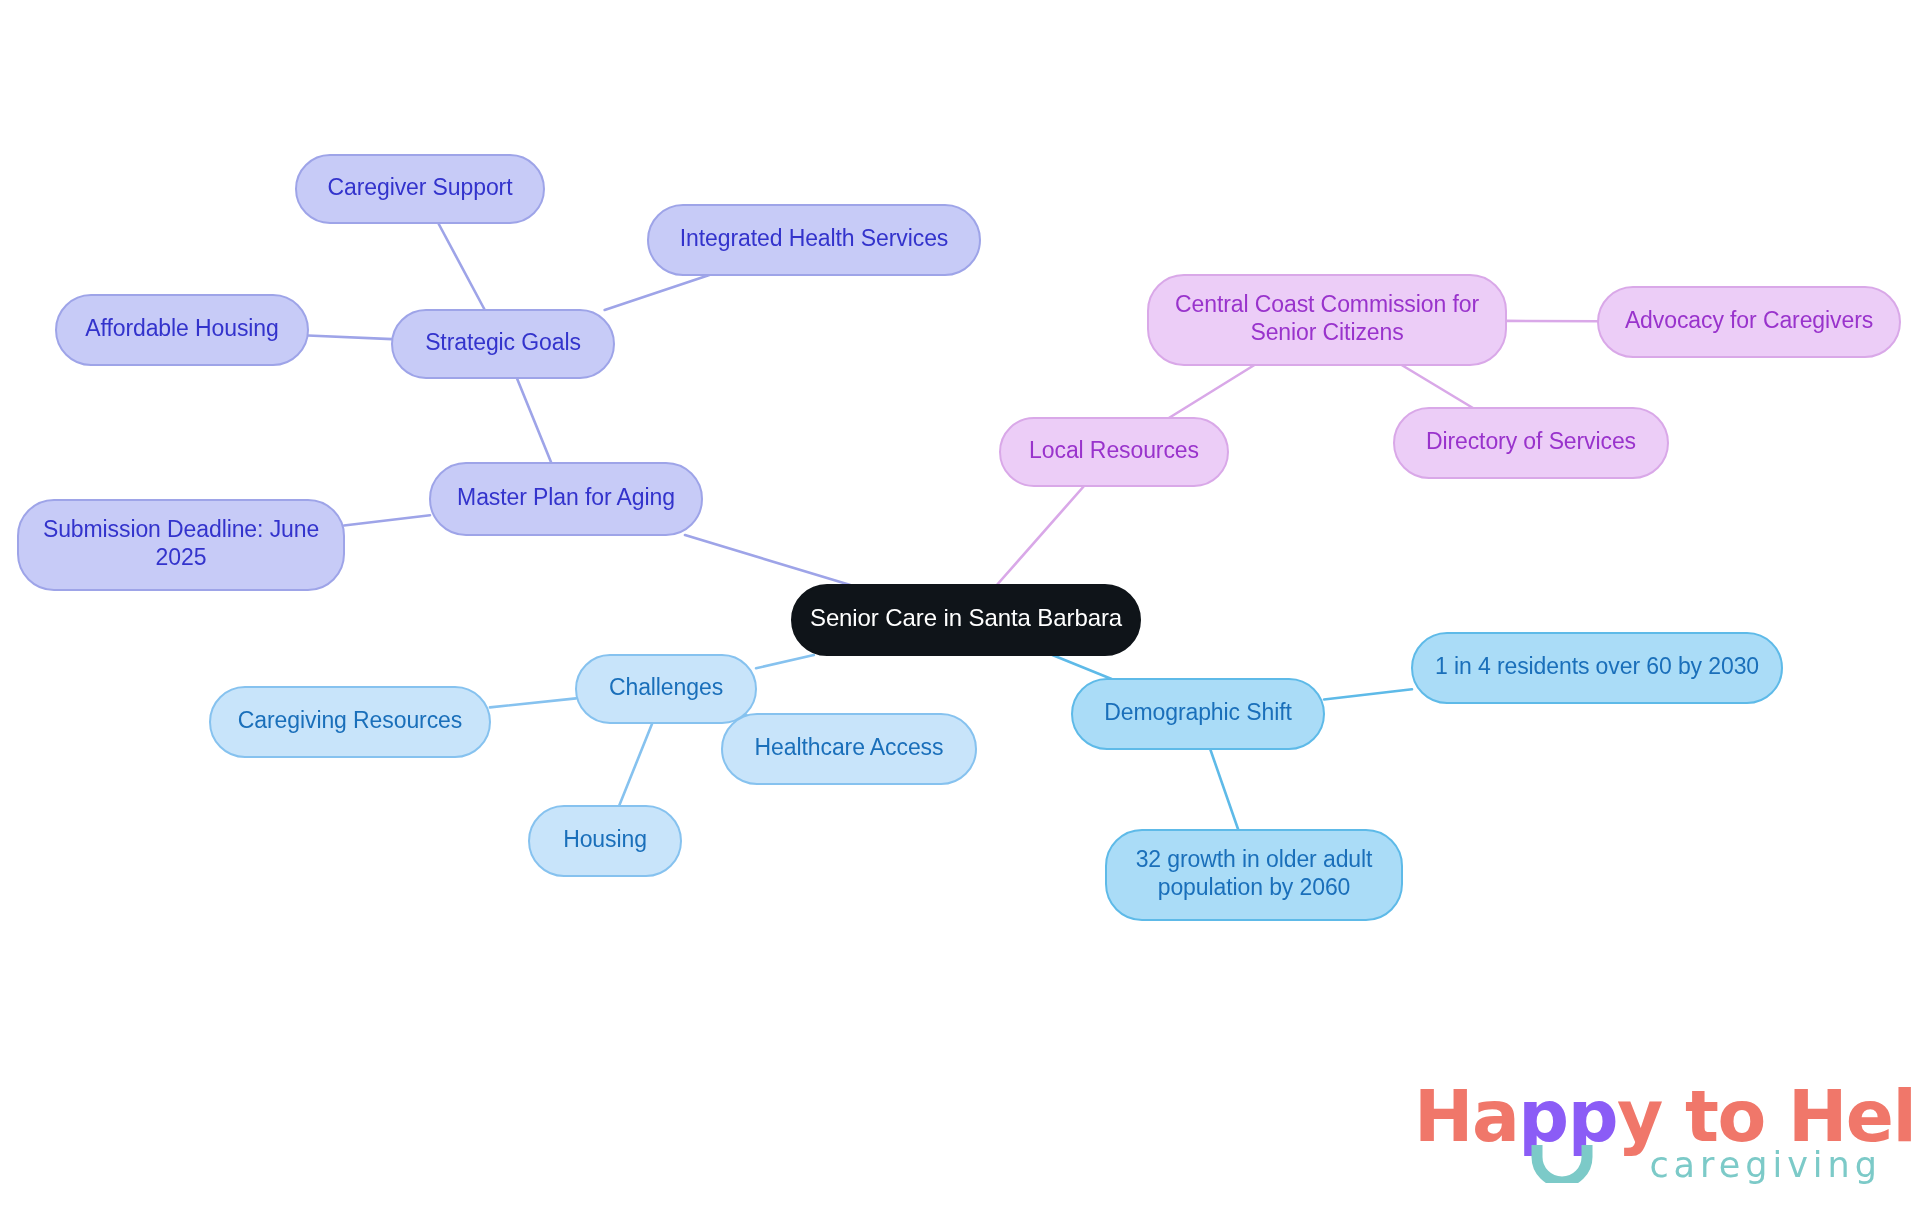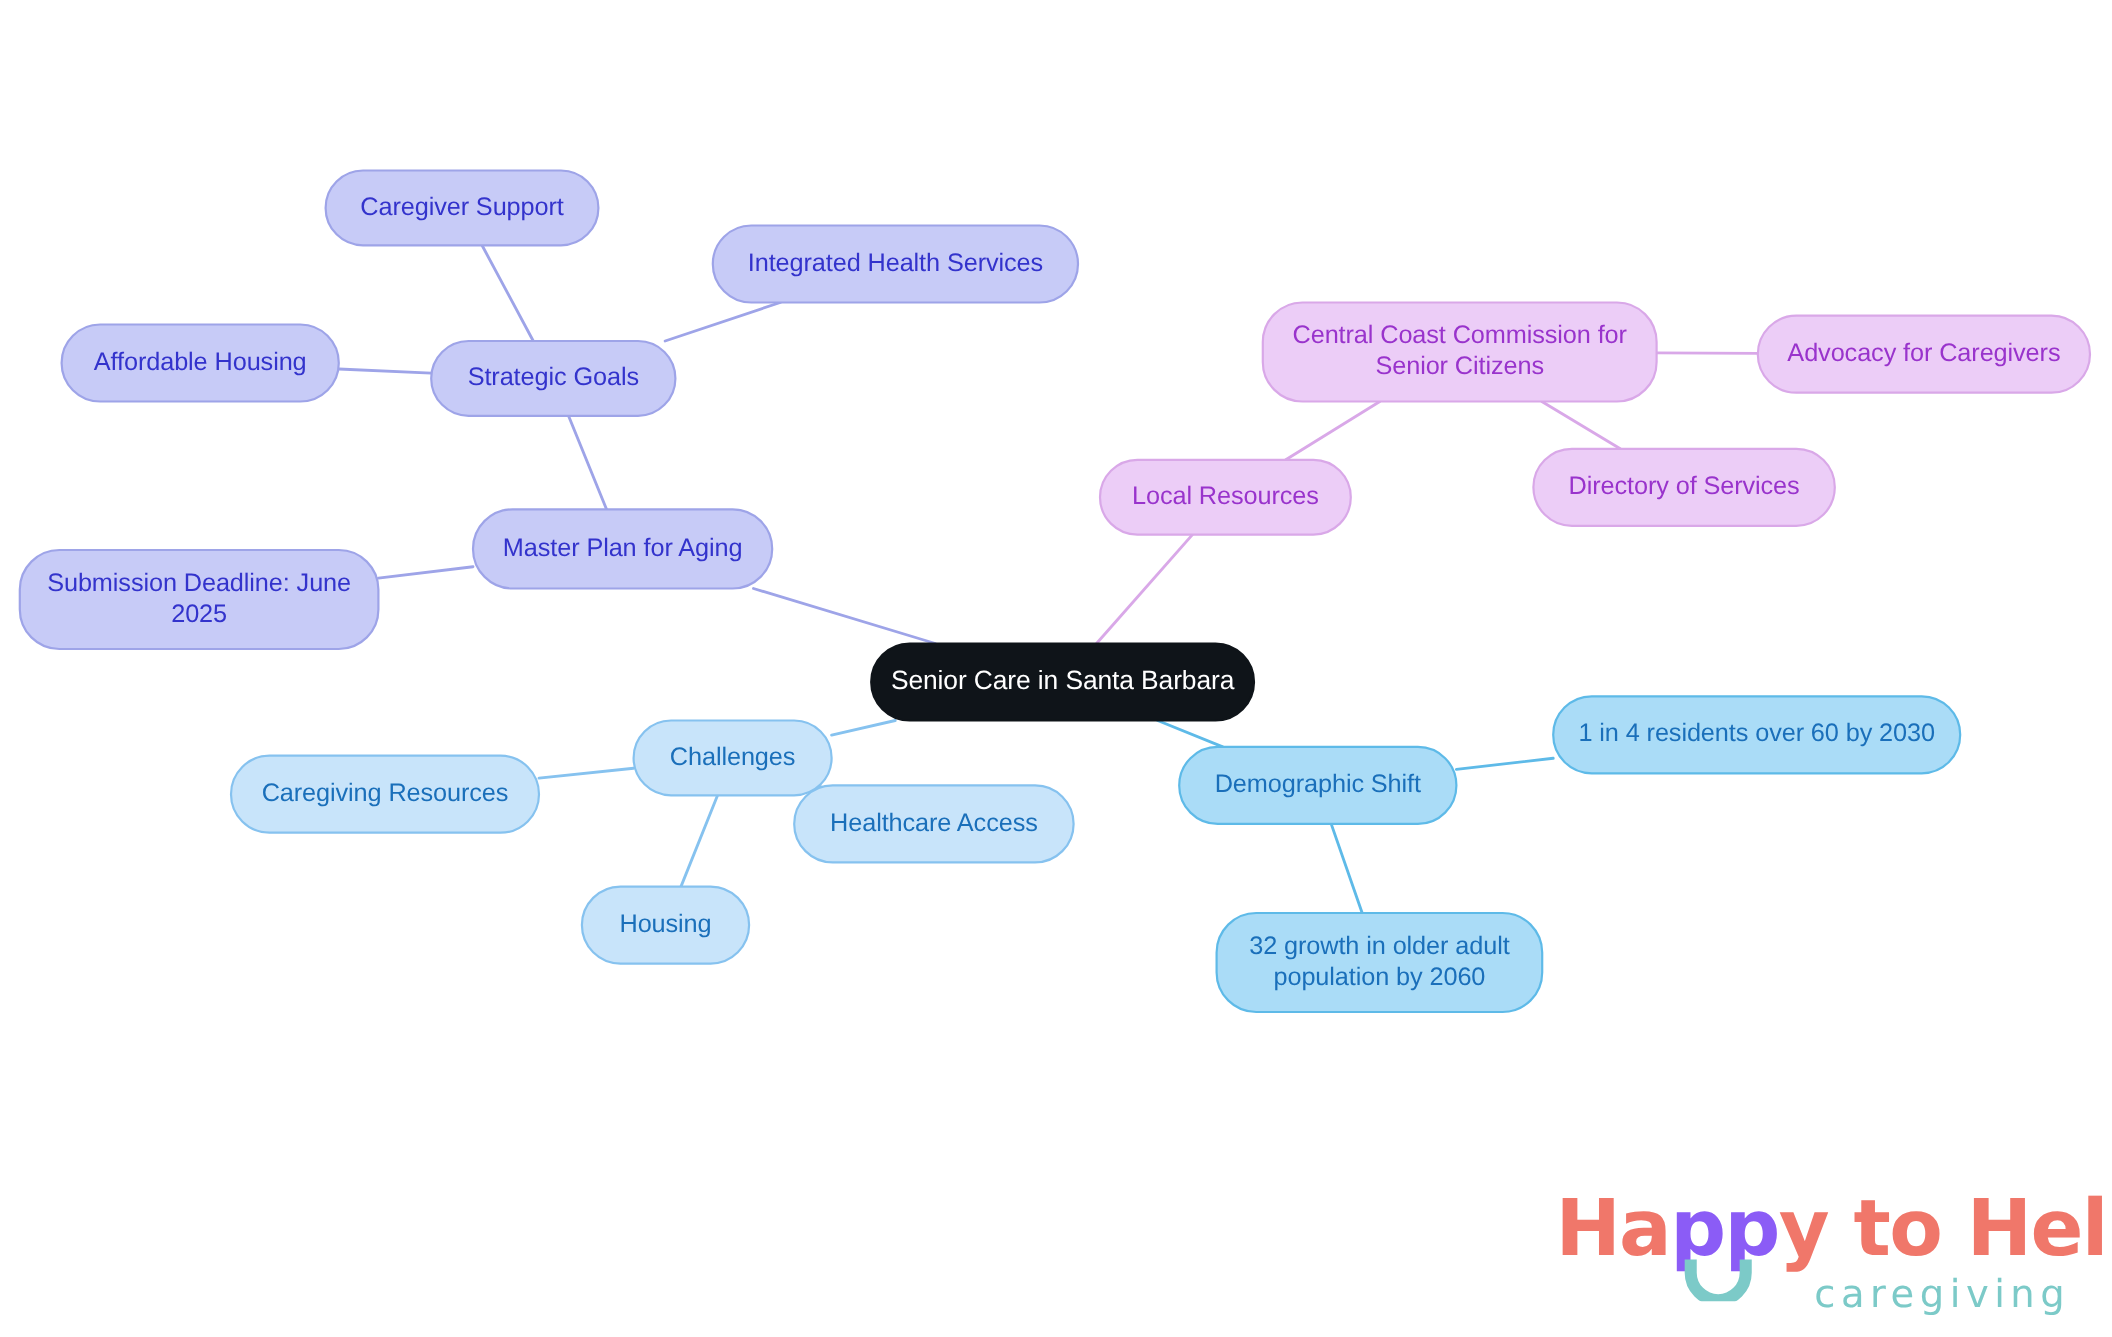--- a/index.html
+++ b/index.html
@@ -71,21 +71,20 @@
   .logo-coral { color: #f0776a; text-align: right; }
   .logo-teal  { color: #8b5cf6; }
   .logo-sub {
     position: absolute;
     right: 2px;
     top: 68px;
     font-family: "DejaVu Sans", sans-serif;
     font-size: 35px;
     letter-spacing: 5px;
     color: #7ccac8;
-    margin-top: 12px;
   }
   #logo-smile {
     position: absolute;
     left: 117px;
     top: 66px;
     width: 62px;
     height: 40px;
   }
 </style>
 </head>

